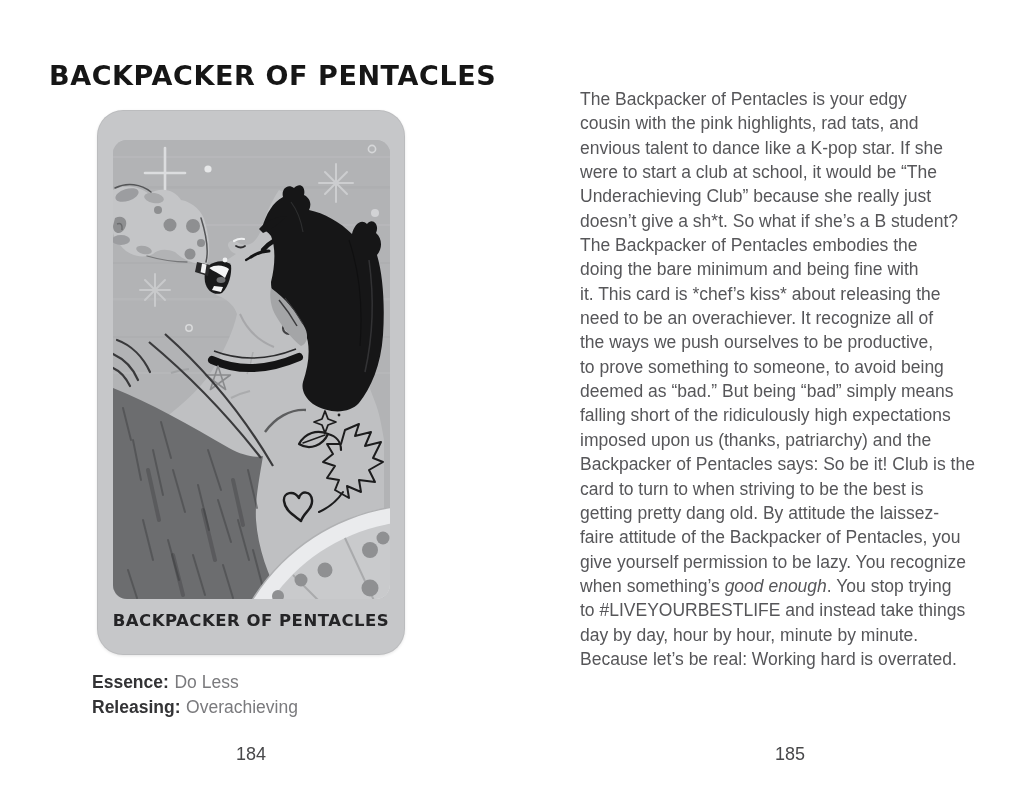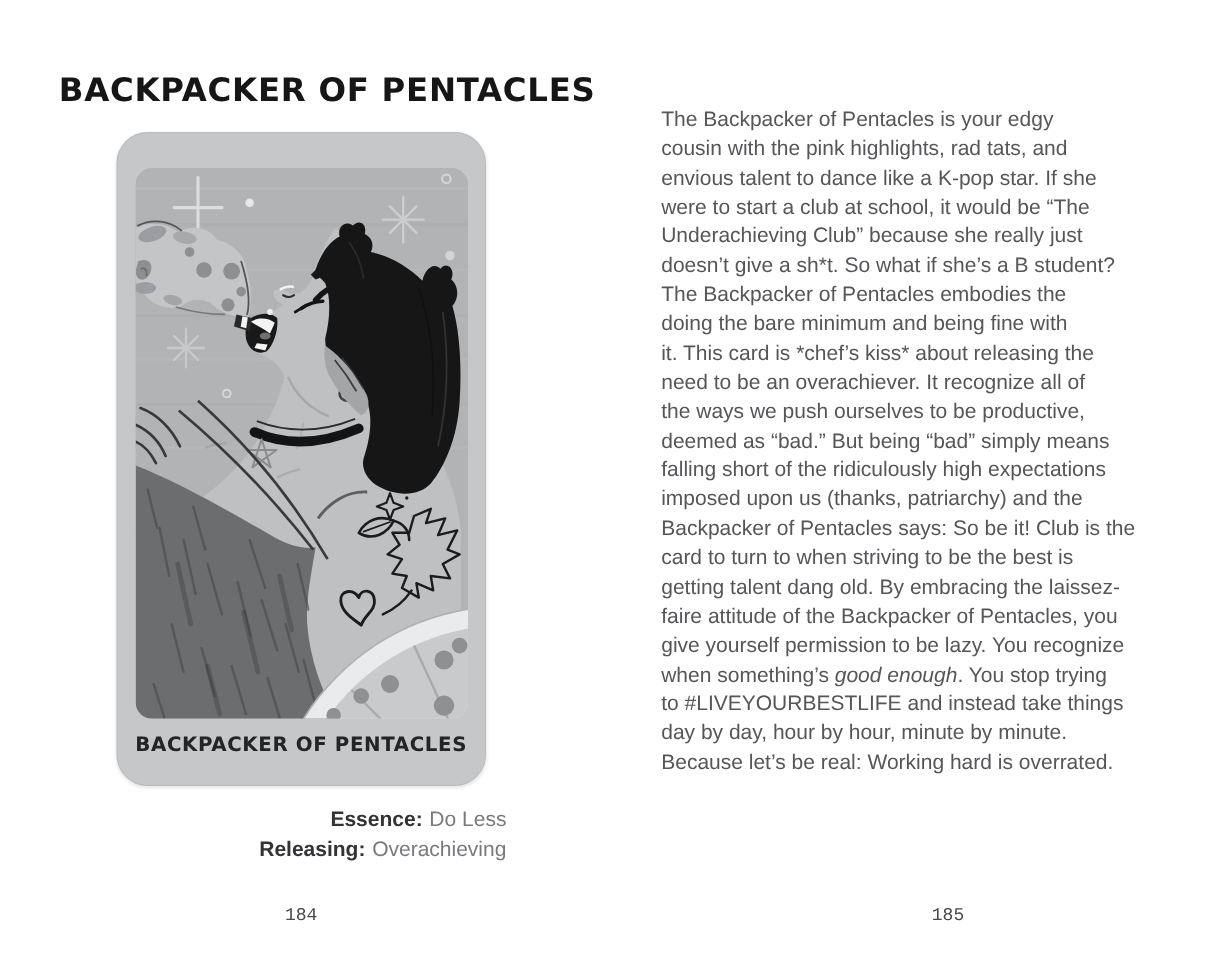--- a/index.html
+++ b/index.html
@@ -36,32 +36,32 @@
     border-radius:14px;overflow:hidden;background:var(--card_inner);
   }
   .card-art svg{display:block;}
   .card-caption{
     position:absolute;left:0;right:0;top:501px;text-align:center;
     font-family:"DejaVu Sans",sans-serif;font-weight:700;
     font-size:16.5px;letter-spacing:0.5px;color:var(--caption_ink);
     white-space:nowrap;
   }
   .meta{
-    position:absolute;left:92px;top:670px;width:330px;text-align:right;
+    position:absolute;left:92px;top:670px;width:330px;text-align:left;
     font-size:17.5px;line-height:24.5px;color:var(--value_gray);
   }
   .meta-label{font-weight:700;color:var(--label_ink);margin-right:0.32em;}
   .pagenum{
     position:absolute;top:744px;text-align:center;
-    font-family:Liberation Mono, monospace;font-size:15px;color:var(--pagenum_ink);margin-top:11px;
+    font-family:Liberation Sans, sans-serif;font-size:18px;color:var(--pagenum_ink);
   }
   .pagenum.left{left:97px;width:308px;}
   .pagenum.right{left:578px;width:424px;}
   .body-text{
-    position:absolute;left:551px;top:87px;width:430px;
+    position:absolute;left:580px;top:87px;width:430px;
     font-size:17.5px;line-height:24.35px;color:var(--body_text);
     letter-spacing:0px;
   }
   .tline{white-space:nowrap;}
   .tline .it{font-style:italic;}
 </style>
 </head>
 <body>
 
 <div class="spread">
@@ -304,26 +304,27 @@
         <div class="tline"><span>cousin with the pink highlights, rad tats, and</span></div>
         <div class="tline"><span>envious talent to dance like a K-pop star. If she</span></div>
         <div class="tline"><span>were to start a club at school, it would be “The</span></div>
         <div class="tline"><span>Underachieving Club” because she really just</span></div>
         <div class="tline"><span>doesn’t give a sh*t. So what if she’s a B student?</span></div>
         <div class="tline"><span>The Backpacker of Pentacles embodies the</span></div>
         <div class="tline"><span>doing the bare minimum and being fine with</span></div>
         <div class="tline"><span>it. This card is *chef’s kiss* about releasing the</span></div>
         <div class="tline"><span>need to be an overachiever. It recognize all of</span></div>
         <div class="tline"><span>the ways we push ourselves to be productive,</span></div>
+        <div class="tline"><span>to prove something to someone, to avoid being</span></div>
         <div class="tline"><span>deemed as “bad.” But being “bad” simply means</span></div>
         <div class="tline"><span>falling short of the ridiculously high expectations</span></div>
         <div class="tline"><span>imposed upon us (thanks, patriarchy) and the</span></div>
         <div class="tline"><span>Backpacker of Pentacles says: So be it! Club is the</span></div>
         <div class="tline"><span>card to turn to when striving to be the best is</span></div>
-        <div class="tline"><span>getting talent dang old. By embracing the laissez-</span></div>
+        <div class="tline"><span>getting pretty dang old. By attitude the laissez-</span></div>
         <div class="tline"><span>faire attitude of the Backpacker of Pentacles, you</span></div>
         <div class="tline"><span>give yourself permission to be lazy. You recognize</span></div>
         <div class="tline"><span>when something’s </span><span class="it">good enough</span><span>. You stop trying</span></div>
         <div class="tline"><span>to #LIVEYOURBESTLIFE and instead take things</span></div>
         <div class="tline"><span>day by day, hour by hour, minute by minute.</span></div>
         <div class="tline"><span>Because let’s be real: Working hard is overrated.</span></div>
       </div>
     <div class="pagenum right">185</div>
   </div>
 

